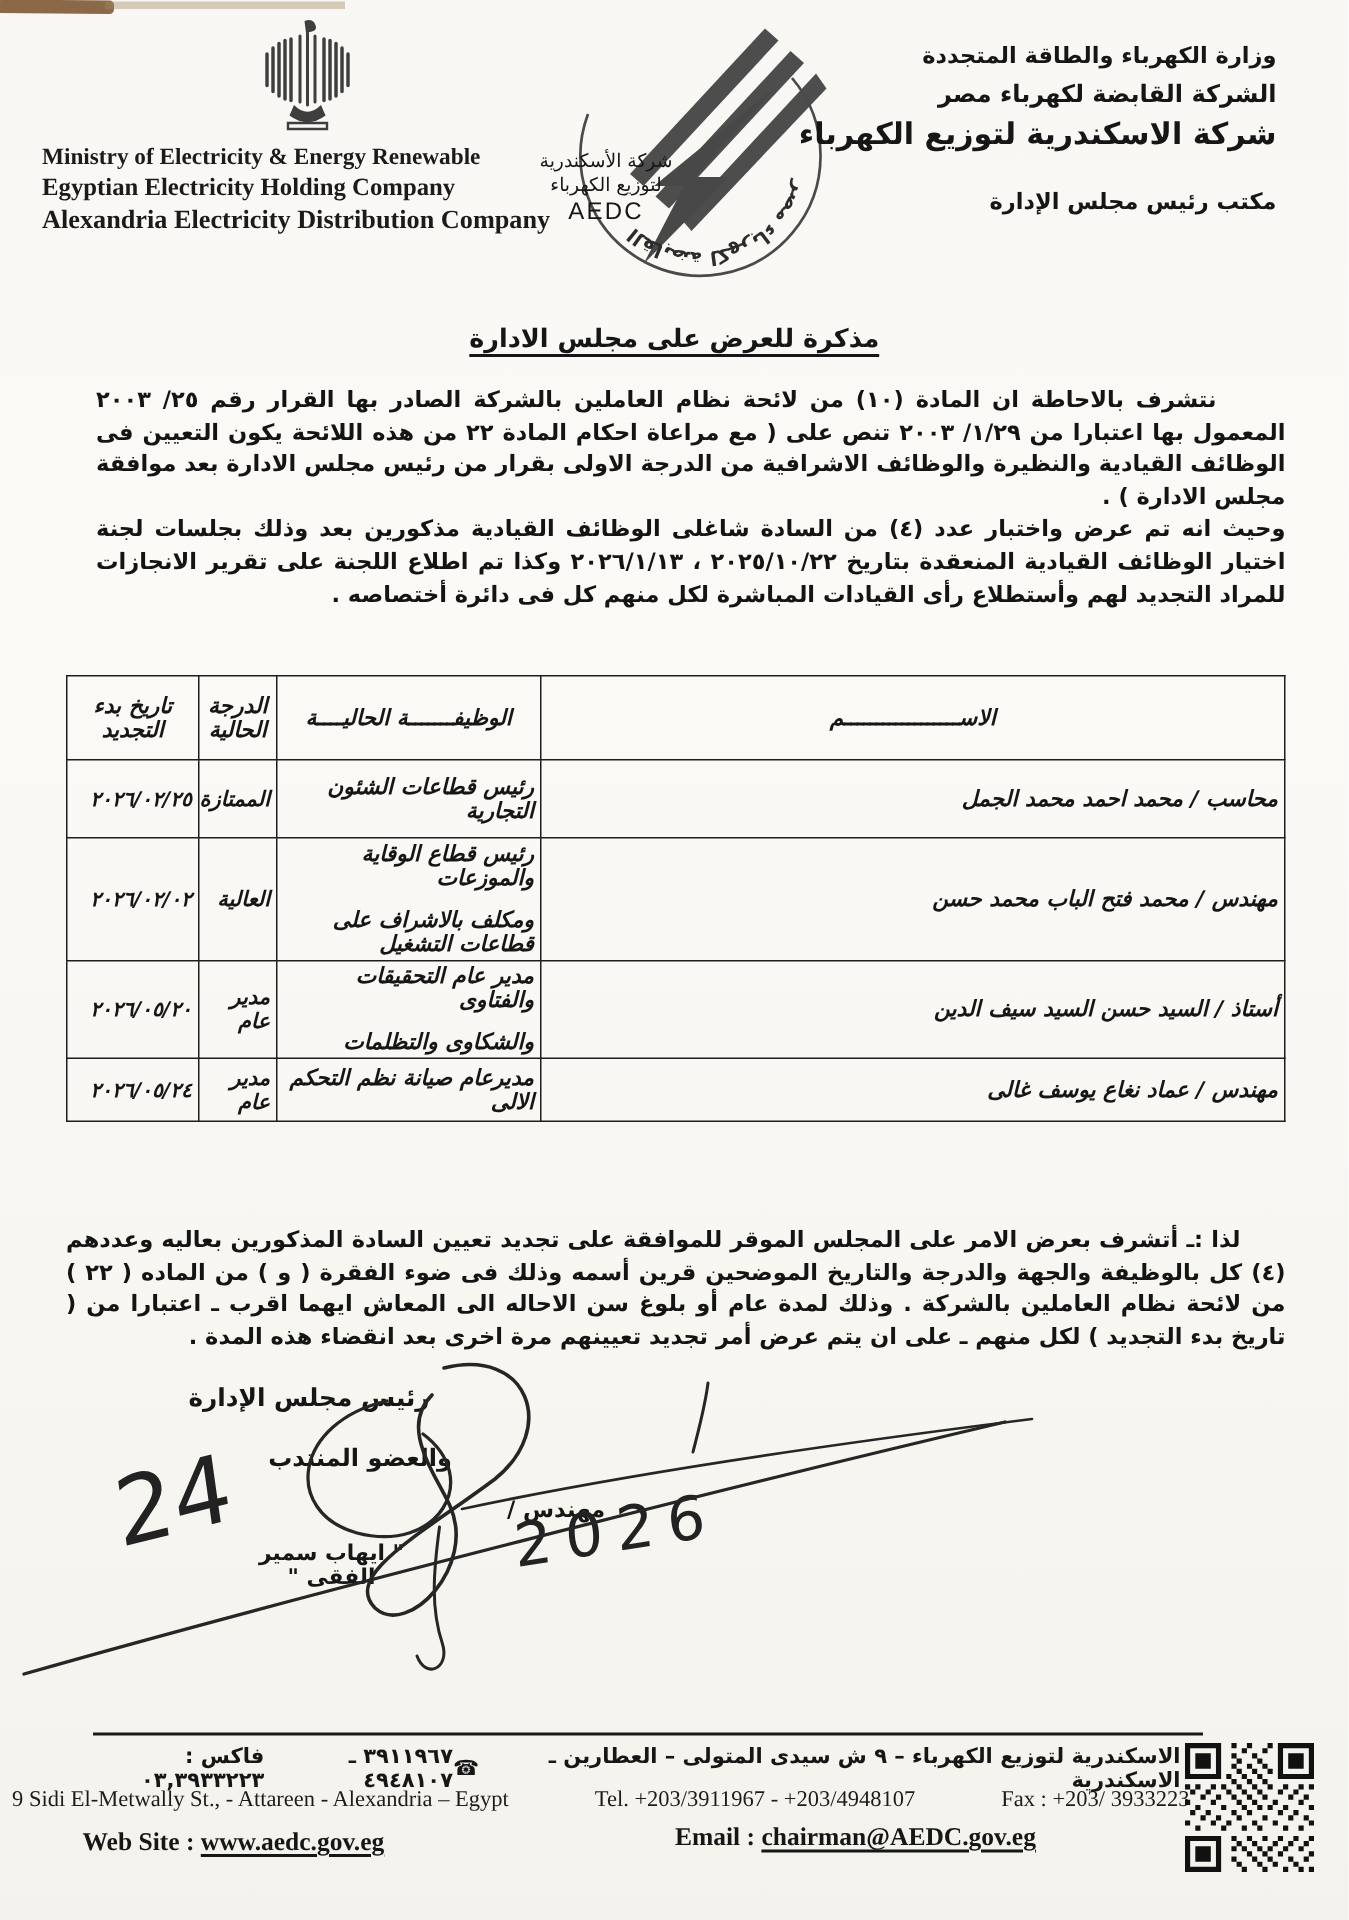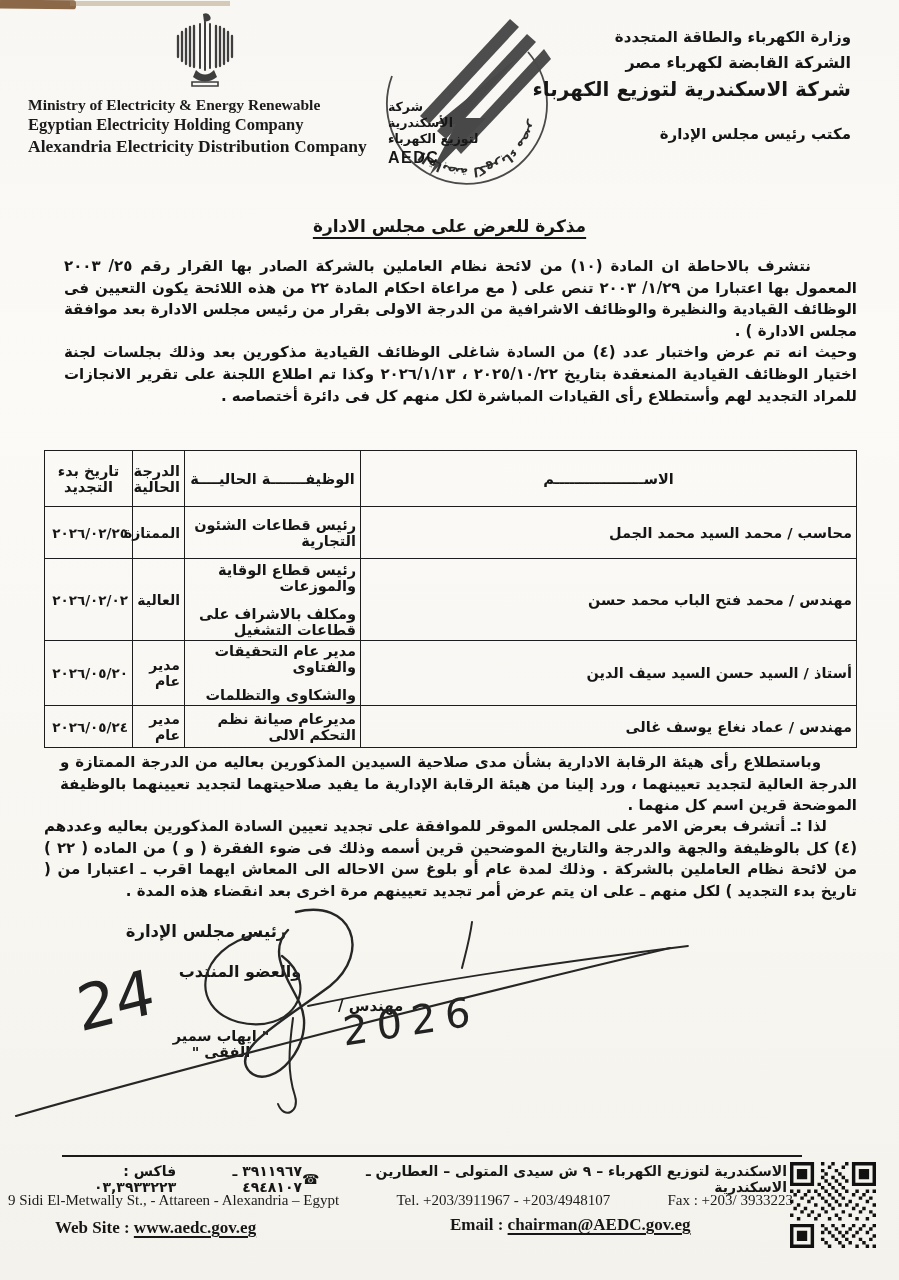--- a/index.html
+++ b/index.html
@@ -11,21 +11,21 @@
   .smudge1{left:0;top:0;width:76px;height:9px;background:#8a6848;border-radius:0 3px 3px 0;transform:rotate(.6deg);}
   .smudge2{left:70px;top:1px;width:160px;height:5px;background:rgba(165,138,102,.42);}
   
   .emblem{left:172px;top:12px;}
   .en-lines{left:28px;top:95px;width:352px;text-align:left;
             font-family:"Liberation Serif",serif;font-weight:bold;color:#1b1b1b;}
   .en-lines .l1{font-size:15.5px;line-height:19px;}
   .en-lines .l2{font-size:16.5px;line-height:21px;}
   .en-lines .l3{font-size:17.5px;line-height:23px;}
   .logo-wrap{left:365px;top:6px;}
-  .logo-side{left:388px;top:99px;width:100px;text-align:left;font-weight:bold;}
+  .logo-side{left:354px;top:99px;width:100px;text-align:center;font-weight:normal;}
   .logo-side .a1,.logo-side .a2{font-size:12.5px;line-height:16px;}
   .logo-side .abbr{font-size:16px;letter-spacing:1.5px;font-family:"Liberation Sans",sans-serif;margin-top:2px;}
   .ar-lines{right:48px;top:28px;width:330px;text-align:right;font-weight:bold;direction:rtl;}
   .ar-lines .r1{font-size:15px;}
   .ar-lines .r2{font-size:16px;margin-top:7px;}
   .ar-lines .r3{font-size:20px;margin-top:5px;}
   .ar-lines .r4{font-size:15px;margin-top:24px;margin-left:18px;}
   
   .memo-title{left:0;top:216px;width:899px;text-align:center;font-size:17px;font-weight:bold;direction:rtl;}
   .memo-title span{text-decoration:underline;text-underline-offset:5px;text-decoration-thickness:2px;}
@@ -33,21 +33,21 @@
   .block1{left:64px;top:256px;right:42px;}
   .block1 p{margin:0;}
   .block1 .p1{text-indent:46px;}
   .p3{left:64px;top:398px;right:42px;text-indent:26px;}
   .p4{left:60px;top:752px;right:42px;text-indent:36px;}
   .p5{left:44px;top:816px;right:42px;text-indent:30px;}
   
   table.renewal{position:absolute;left:44px;top:450px;width:812px;border-collapse:collapse;
                 table-layout:fixed;direction:rtl;}
   table.renewal th,table.renewal td{border:1.7px solid #1d1d1d;font-weight:bold;
-                vertical-align:middle;padding:2px 4px;}
+                vertical-align:middle;padding:2px 4px;font-style:italic;}
   table.renewal th{font-size:14.5px;}
   th.h-date{font-size:12.5px;}
   td.c-name{text-align:right;padding-right:14px;font-size:14.5px;}
   td.c-pos{font-size:14.5px;}
   td.c-pos .pl2{margin-top:12px;}
   td.c-grade{font-size:14px;}
   td.c-date{font-size:13.5px;direction:rtl;margin-left:20px;}
   
   .sig{font-weight:bold;direction:rtl;}
   .sig-line1{left:106px;top:922px;width:200px;text-align:center;font-size:16.5px;}
@@ -147,21 +147,21 @@
         <col style="width:88px">
       </colgroup>
     <tbody>
         <tr style="height:56px">
       <th>الاســــــــــــــــــم</th>
       <th>الوظيفـــــــة الحاليــــة</th>
       <th>الدرجة الحالية</th>
       <th class="h-date">تاريخ بدء التجديد</th>
     </tr>
     <tr style="height:52px">
-      <td class="c-name">محاسب /  محمد السيد محمد الجمل</td>
+      <td class="c-name">محاسب /  محمد احمد محمد الجمل</td>
       <td class="c-pos">رئيس قطاعات الشئون التجارية</td>
       <td class="c-grade">الممتازة</td>
       <td class="c-date">٢٠٢٦/٠٢/٢٥</td>
     </tr>
     <tr style="height:82px">
       <td class="c-name">مهندس /  محمد فتح الباب محمد حسن</td>
       <td class="c-pos">
         <div>رئيس قطاع الوقاية والموزعات</div>
         <div class="pl2">ومكلف بالاشراف على قطاعات التشغيل</div>
       </td>
@@ -179,21 +179,20 @@
     </tr>
     <tr style="height:42px">
       <td class="c-name">مهندس / عماد نغاع يوسف غالى</td>
       <td class="c-pos">مديرعام صيانة نظم التحكم الالى</td>
       <td class="c-grade">مدير عام</td>
       <td class="c-date">٢٠٢٦/٠٥/٢٤</td>
     </tr>
   </tbody>
     </table>
 
-  <div class="abs para p4">وباستطلاع رأى هيئة الرقابة الادارية بشأن مدى صلاحية السيدين المذكورين بعاليه من الدرجة الممتازة و الدرجة العالية لتجديد تعيينهما ، ورد إلينا من هيئة الرقابة الإدارية ما يفيد صلاحيتهما لتجديد تعيينهما بالوظيفة الموضحة قرين اسم كل منهما .</div>
   <div class="abs para p5">لذا :ـ أتشرف بعرض الامر على المجلس الموقر للموافقة على تجديد تعيين السادة المذكورين بعاليه وعددهم (٤) كل بالوظيفة والجهة والدرجة والتاريخ الموضحين قرين أسمه وذلك فى ضوء الفقرة ( و ) من الماده ( ٢٢ ) من لائحة نظام العاملين بالشركة . وذلك لمدة عام أو بلوغ سن الاحاله الى المعاش ايهما اقرب ـ اعتبارا من ( تاريخ بدء التجديد ) لكل منهم ـ على ان يتم عرض أمر تجديد تعيينهم مرة اخرى بعد انقضاء هذه المدة .</div>
 
   <div class="abs sig sig-line1">رئيس مجلس الإدارة</div>
   <div class="abs sig sig-line2">والعضو المنتدب</div>
   <div class="abs sig sig-rank">مهندس /</div>
   <div class="abs sig sig-name">" ايهاب سمير الفقى "</div>
   <div class="abs hw hw-day">24</div>
   <div class="abs hw hw-year">2026</div>
 
   <svg class="abs scribble" viewBox="0 0 899 1280">

